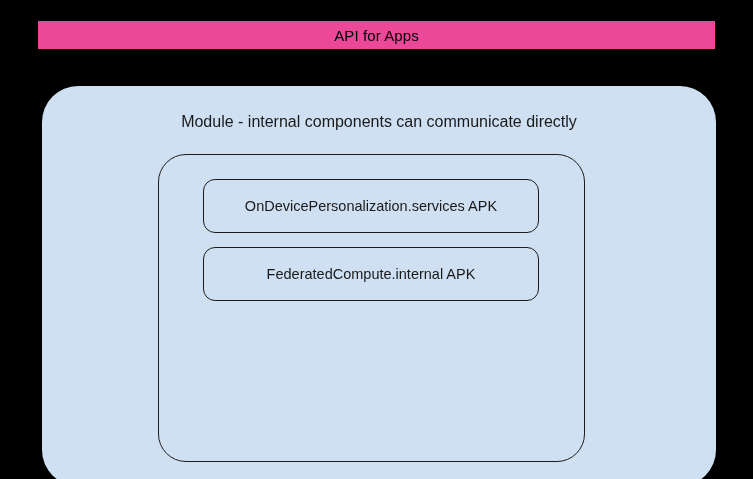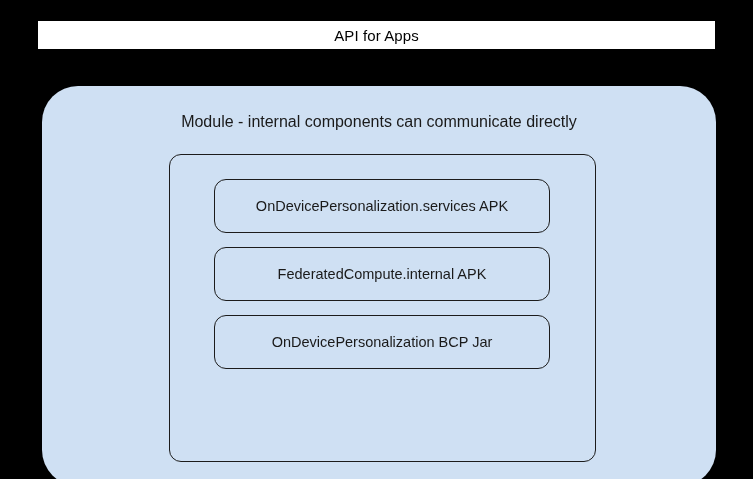--- a/index.html
+++ b/index.html
@@ -21,21 +21,21 @@
     background: #000000;
   }
 
   
   .api-banner {
     position: absolute;
     left: 38px;
     top: 21px;
     width: 677px;
     height: 28px;
-    background: #ffffff;
+    background: #ec4899;
     display: flex;
     align-items: center;
     justify-content: center;
   }
   .api-banner-label {
     font-size: 15px;
     color: #000000;
     letter-spacing: 0.1px;
     line-height: 1;
   }
@@ -59,26 +59,26 @@
     width: 100%;
     text-align: center;
     font-size: 16px;
     color: #1a1a1a;
     line-height: 1;
   }
 
   
   .inner-container {
     position: absolute;
-    left: 127px;
+    left: 116px;
     top: 68px;
     width: 427px;
     height: 308px;
     border: 1.3px solid #1c1c1c;
-    border-radius: 12px;
+    border-radius: 28px;
     box-sizing: border-box;
   }
 
   .component-stack {
     position: absolute;
     left: 44px;
     top: 24px;
     width: 336px;
     display: flex;
     flex-direction: column;
@@ -121,21 +121,18 @@
       <div class="component-stack">
 
         <div class="component-box">
           <span class="component-label">OnDevicePersonalization.services APK</span>
         </div>
 
         <div class="component-box">
           <span class="component-label">FederatedCompute.internal APK</span>
         </div>
 
-        <div class="component-box">
-          <span class="component-label">OnDevicePersonalization BCP Jar</span>
-        </div>
 
 
       </div>
     </div>
   </div>
 </div>
 
 </body></html>

